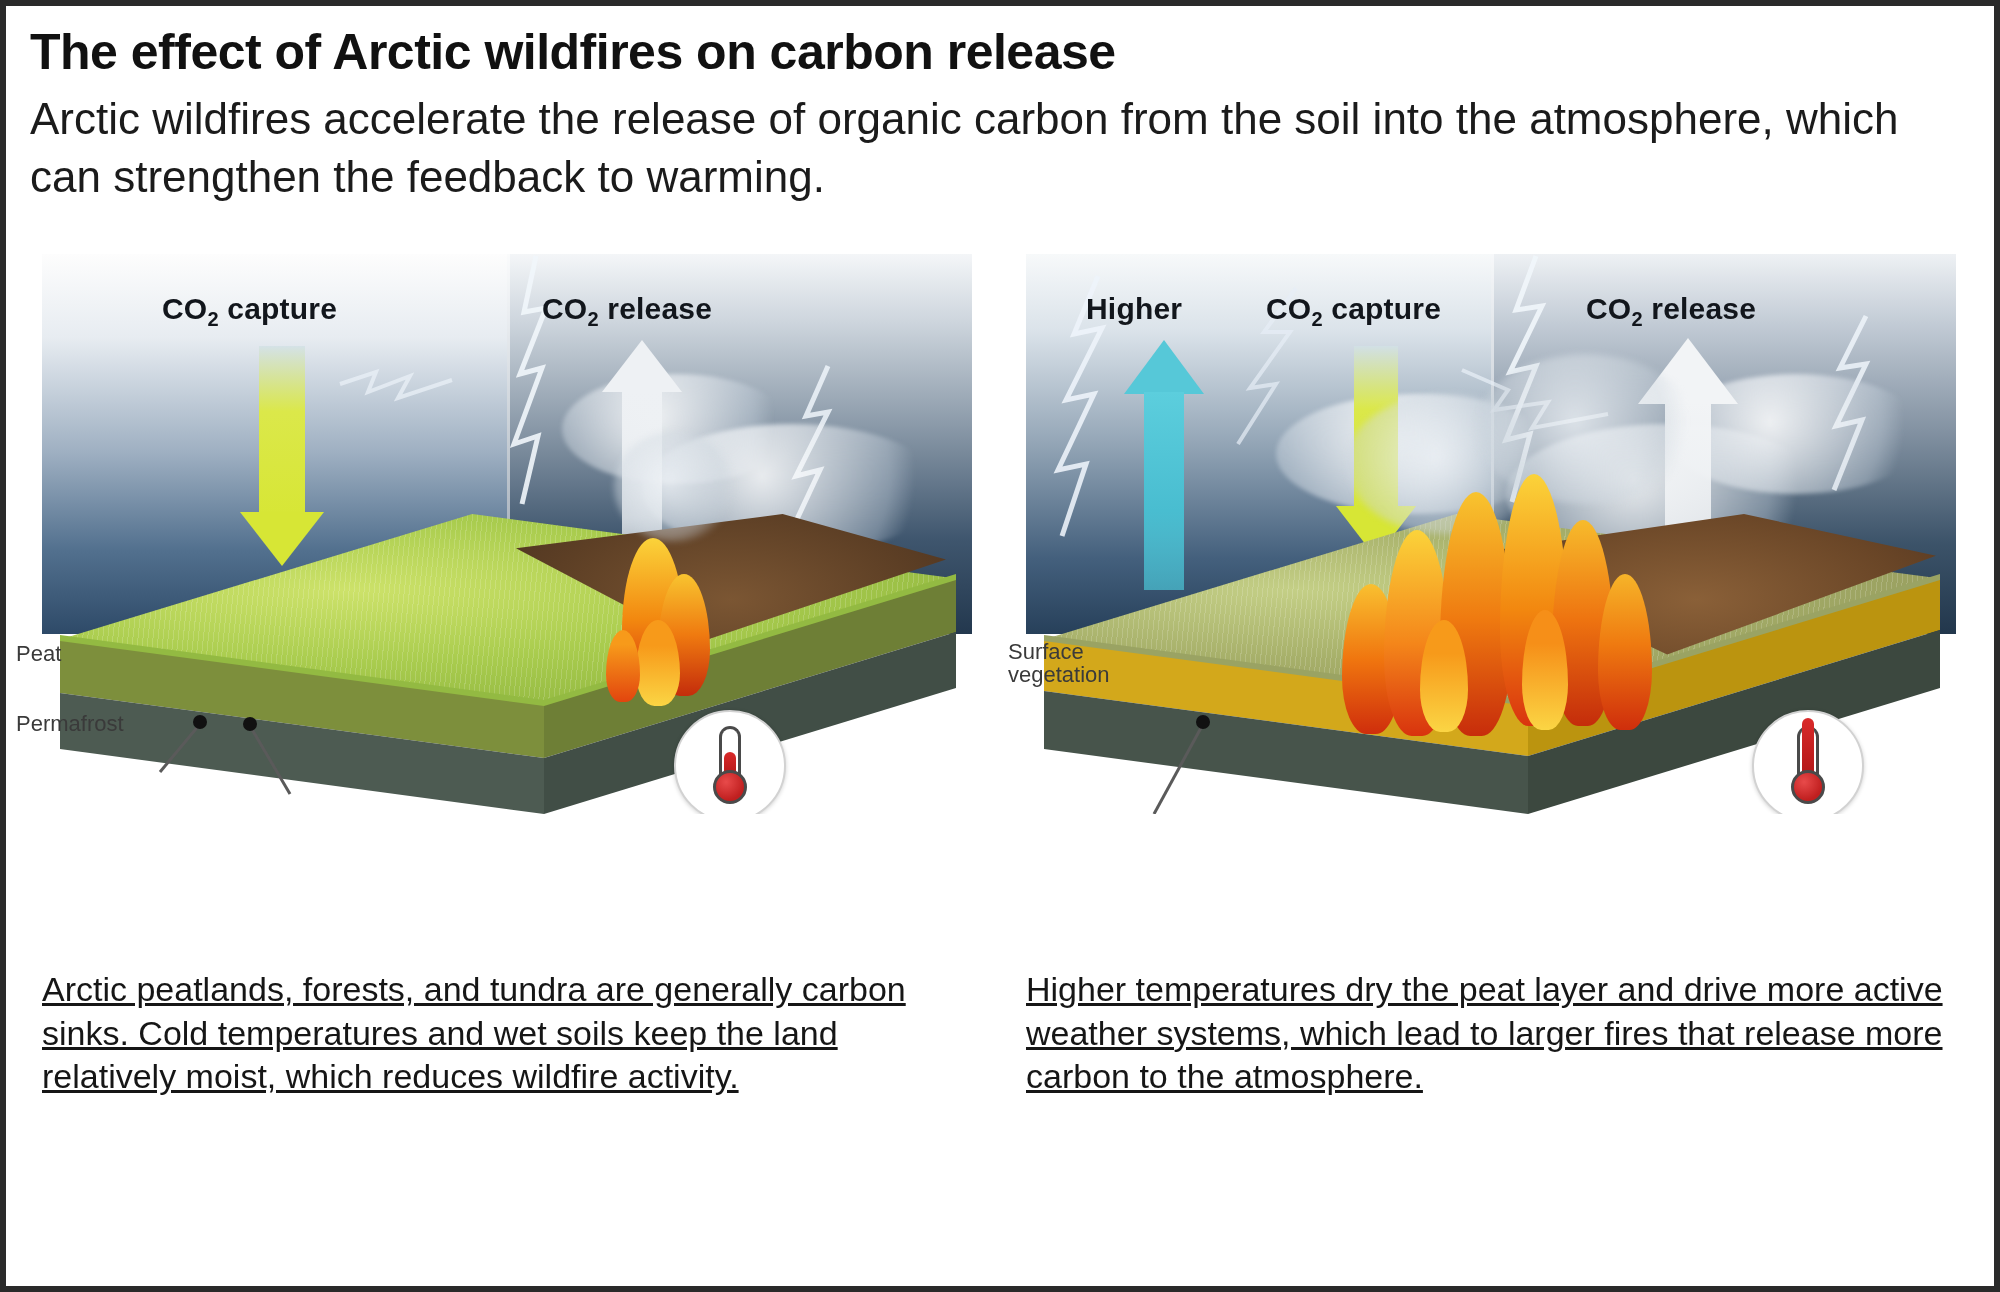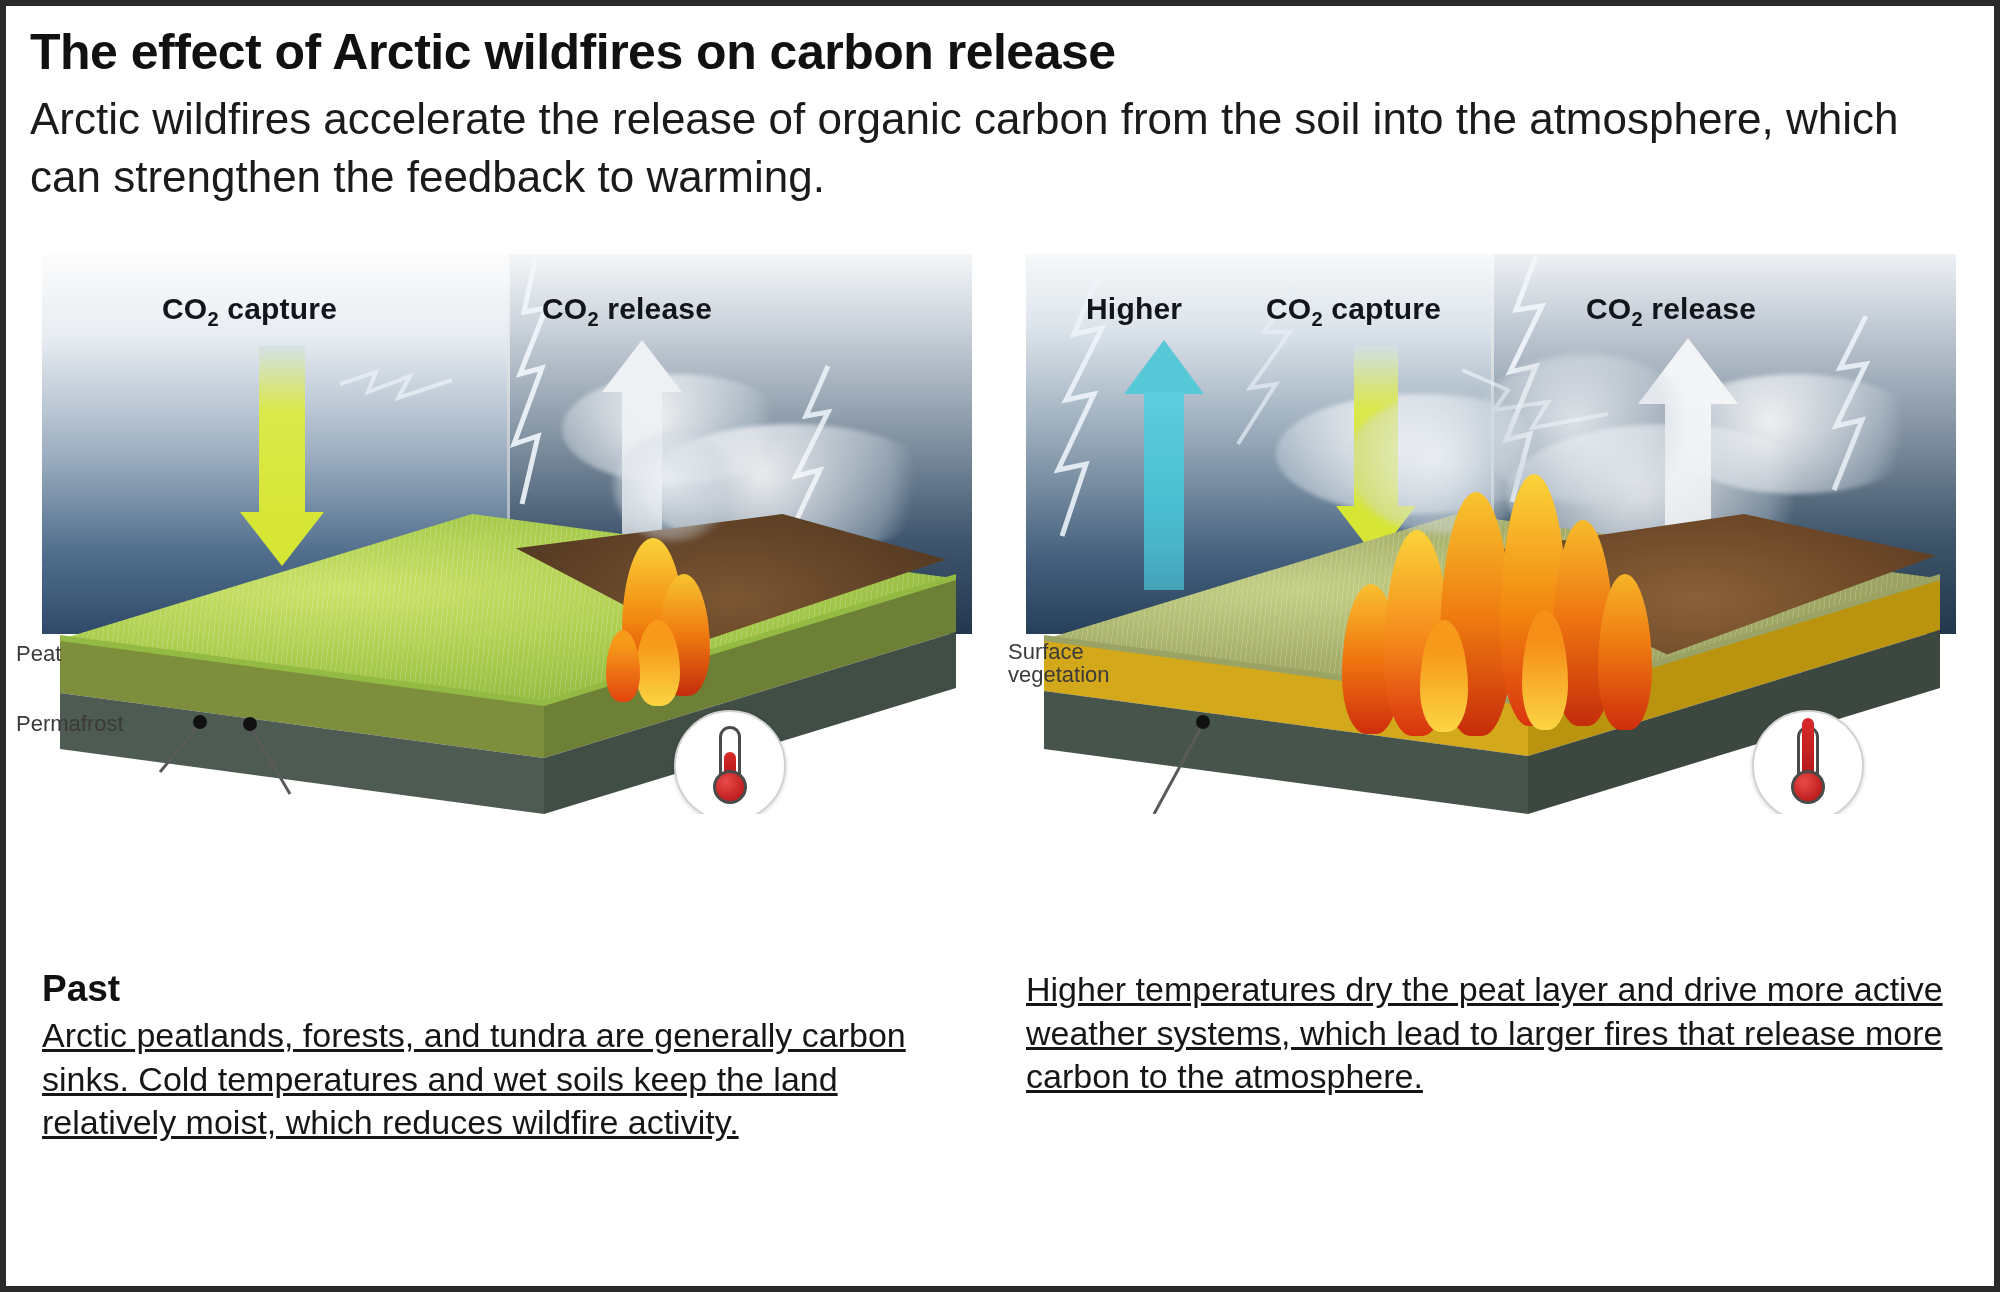--- a/index.html
+++ b/index.html
@@ -380,21 +380,20 @@
         </div>
       </div>
 
       <div class="callout" style="left:-18px; top:386px;">Surface
 vegetation</div>
     </div>
   </div>
 
   <div class="captions">
     <div class="caption left">
-      <h3>Past</h3>
       <p>Arctic peatlands, forests, and tundra are generally carbon sinks. Cold temperatures and wet soils keep the land relatively moist, which reduces wildfire activity.</p>
     </div>
     <div class="caption right">
       <p>Higher temperatures dry the peat layer and drive more active weather systems, which lead to larger fires that release more carbon to the atmosphere.</p>
     </div>
   </div>
 
 </div>
 
 </body></html>

